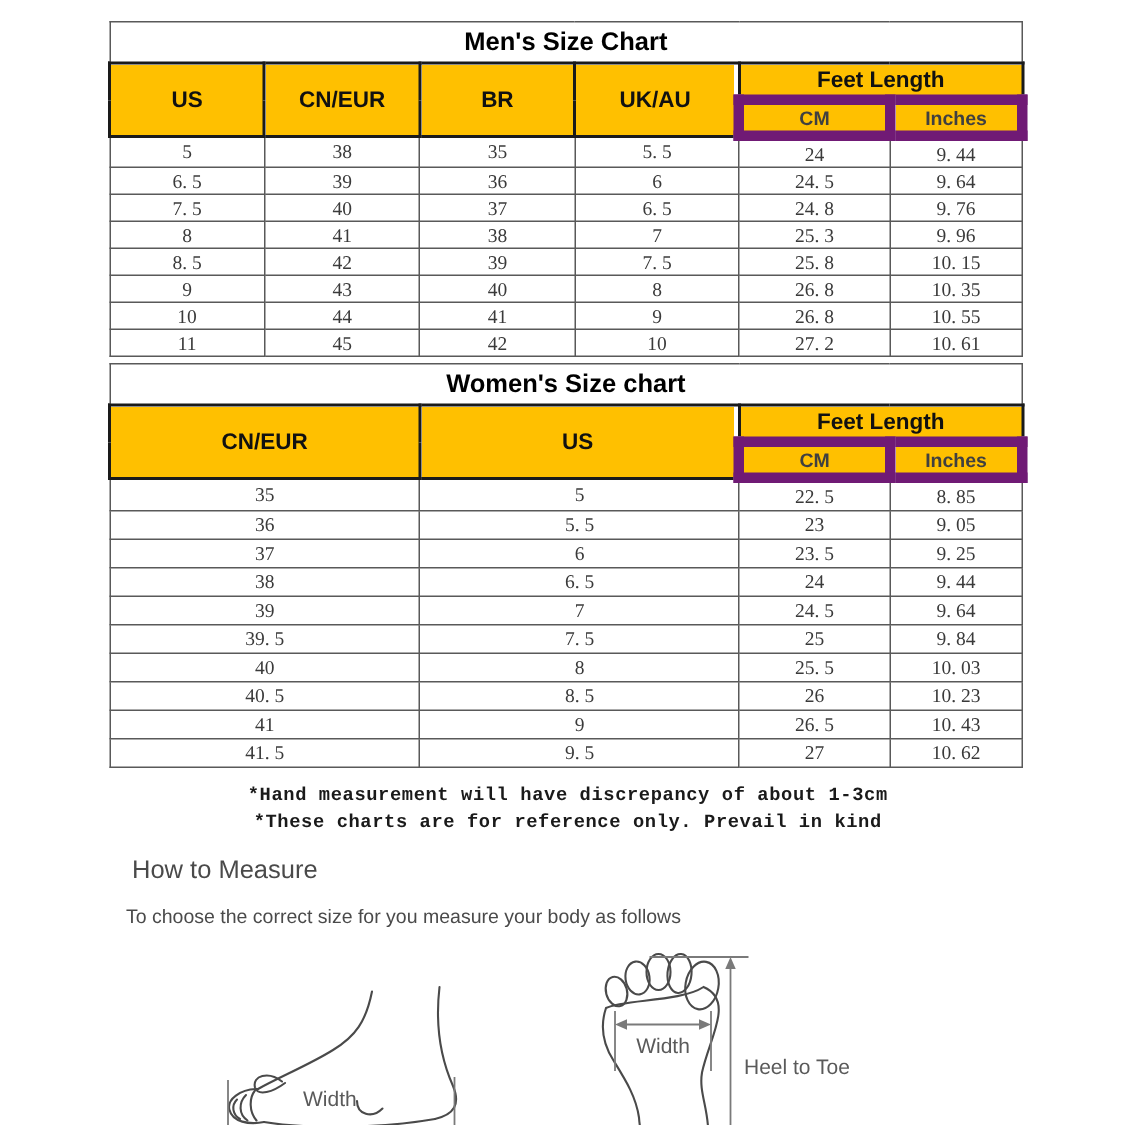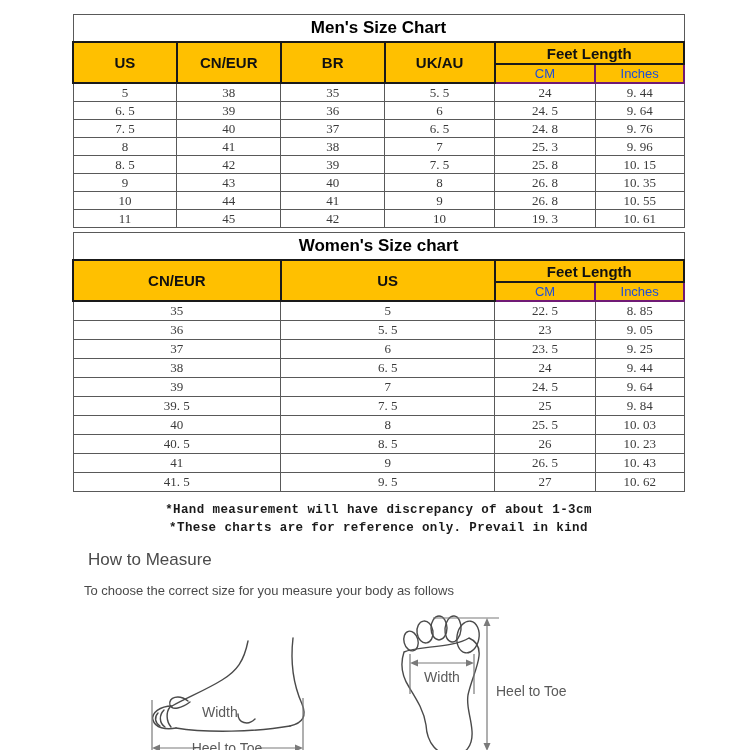--- a/index.html
+++ b/index.html
@@ -20,22 +20,22 @@
   th.chart-title {
     height:26px; font-size:17px; font-weight:bold; color:#000;
     background:#fff; border:1px solid #3a3a3a;
   }
   tr.hdr-main th {
     background:#FFC000; color:#111; font-size:15px; font-weight:bold;
     border:2px solid #1a1a1a; height:20px;
   }
   tr.hdr-main th.spanned { height:38px; }
   tr.hdr-sub th {
-    background:#FFC000; color:#1d4ed8; font-size:13px; font-weight:normal;
-    border:2px solid #701a75; height:17px;
+    background:#FFC000; color:#404040; font-size:13px; font-weight:bold;
+    border:7px solid #701a75; height:17px;
   }
   table.size-table tbody td {
     height:17px; font-family:"Liberation Serif", serif;
     font-size:13px; color:#3a3a3a; background:#fff;
   }
   #womens-table { margin-top:4px; }
   #womens-table tbody td { height:18px; }
 
   
   .notes { margin-top:9px; }
@@ -143,21 +143,21 @@
           <td>41</td>
           <td>9</td>
           <td>26. 8</td>
           <td>10. 55</td>
         </tr>
         <tr>
           <td>11</td>
           <td>45</td>
           <td>42</td>
           <td>10</td>
-          <td>19. 3</td>
+          <td>27. 2</td>
           <td>10. 61</td>
         </tr>
       </tbody>
   </table>
 
   <table class="size-table" id="womens-table">
     <colgroup>
       <col style="width:34%">
         <col style="width:35%">
         <col style="width:16.5%">

